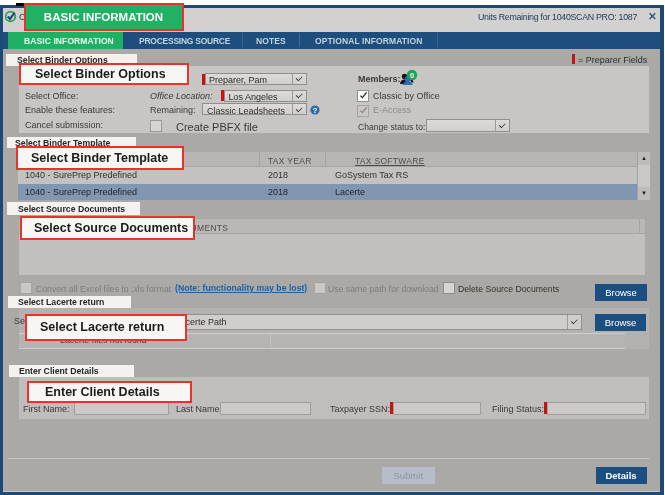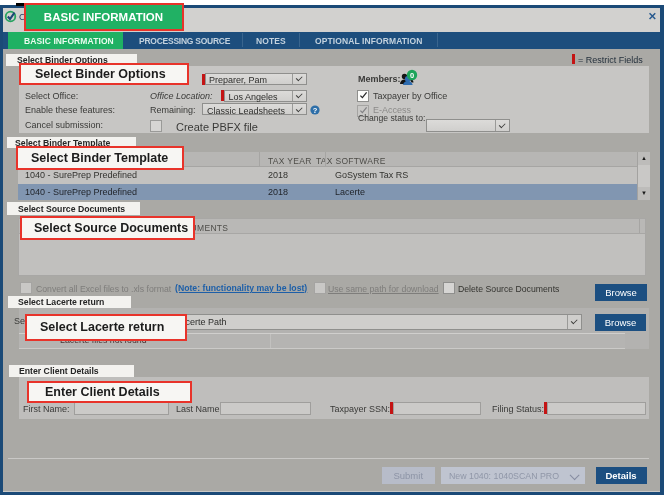--- a/index.html
+++ b/index.html
@@ -34,34 +34,35 @@
   <div class="abs" style="left:3px;top:8px;width:657px;height:484px;background:#aaa9a5;"></div>
   <div class="abs" style="left:3px;top:490.7px;width:657px;height:1.3px;background:#cac9c7;"></div>
 
   <div class="abs" style="left:3px;top:8px;width:657px;height:23.5px;background:#d2d1cf;"></div>
 
   <svg class="abs" style="left:4px;top:10px;" width="14" height="13" viewBox="0 0 14 13">
     <circle cx="6.5" cy="6.5" r="4.8" fill="none" stroke="#27a35f" stroke-width="1.8"></circle>
     <path d="M3.8 6.5 L6 9 L10.5 2.6" fill="none" stroke="#1d4976" stroke-width="2.1"></path>
   </svg>
   <div class="txt" style="left:19px;top:11.5px;font-size:9px;color:#223c5f;">Create New Binder</div>
+  <div class="txt" style="right:28px;top:12px;font-size:8.8px;letter-spacing:-0.28px;color:#223c5f;">Units Remaining for 1040SCAN PRO: 1087</div>
   <div class="txt" style="left:648px;top:10px;font-size:10.5px;font-weight:bold;color:#28598e;">✕</div>
 
   <div class="abs" style="left:3px;top:31.5px;width:657px;height:17.5px;background:#1d4e7d;"></div>
   <div class="abs" style="left:8px;top:31.5px;width:115px;height:17.5px;background:#1fb163;"></div>
   <div class="txt" style="left:24px;top:36px;font-size:8.5px;font-weight:bold;color:#eafcef;letter-spacing:0.1px;">BASIC INFORMATION</div>
   <div class="txt" style="left:139px;top:36px;font-size:8.5px;font-weight:bold;color:#c3d2de;letter-spacing:-0.25px;">PROCESSING SOURCE</div>
   <div class="txt" style="left:256px;top:36px;font-size:8.5px;font-weight:bold;color:#c3d2de;letter-spacing:0.1px;">NOTES</div>
   <div class="txt" style="left:315px;top:36px;font-size:8.5px;font-weight:bold;color:#c3d2de;letter-spacing:0.1px;">OPTIONAL INFORMATION</div>
   <div class="abs" style="left:242px;top:33px;width:1px;height:14px;background:#39658e;"></div>
   <div class="abs" style="left:299px;top:33px;width:1px;height:14px;background:#39658e;"></div>
   <div class="abs" style="left:437px;top:33px;width:1px;height:14px;background:#39658e;"></div>
 
   <div class="redbar" style="left:572px;top:54px;height:10px;"></div>
-  <div class="txt" style="left:578px;top:55px;font-size:9px;color:#24303c;">= Restrict Fields</div>
+  <div class="txt" style="left:578px;top:55px;font-size:9px;color:#24303c;">= Preparer Fields</div>
 
   <div class="seclab" style="left:6px;top:54px;width:120px;height:12px;padding-left:11px;">Select Binder Options</div>
   <div class="abs" style="left:19px;top:66px;width:630px;height:67px;background:#c7c6c4;"></div>
 
   <div class="txt" style="left:25px;top:74px;font-size:9px;color:#3a3a38;">Select Preparer:</div>
   <div class="redbar" style="left:202px;top:73.5px;height:11px;"></div>
   <div class="combo" style="left:205px;top:72.5px;width:101.5px;height:12px;">
     <div class="txt" style="left:3px;top:1.5px;font-size:9px;color:#2e2e2c;">Preparer, Pam</div>
       <div class="cv"></div>
   </div>
@@ -80,52 +81,52 @@
   <div class="txt" style="left:150px;top:91px;font-size:9px;color:#3a3a38;font-style:italic;">Office Location:</div>
   <div class="redbar" style="left:220.5px;top:90px;height:11px;"></div>
   <div class="combo" style="left:223.5px;top:89.5px;width:83px;height:12px;padding-left:12px;">
     <div class="txt" style="left:4px;top:1.5px;font-size:9px;color:#2e2e2c;">Los Angeles</div>
       <div class="cv"></div>
   </div>
   <div class="cbox" style="left:357px;top:90px;"></div>
   <svg class="abs" style="left:358px;top:90px;" width="11" height="11" viewBox="0 0 11 11">
       <path d="M2.4 5.6 L4.4 7.6 L8.6 2.4" fill="none" stroke="#262626" stroke-width="1.25"></path>
     </svg>
-  <div class="txt" style="left:373px;top:91px;font-size:9px;color:#3a3a38;">Taxpayer by Office</div>
+  <div class="txt" style="left:373px;top:91px;font-size:9px;color:#3a3a38;">Classic by Office</div>
 
   <div class="txt" style="left:25px;top:105px;font-size:9px;color:#3a3a38;">Enable these features:</div>
   <div class="txt" style="left:150px;top:105px;font-size:9px;color:#3a3a38;">Remaining:</div>
   <div class="combo" style="left:202px;top:103px;width:104.5px;height:12px;">
     <div class="txt" style="left:4px;top:1.5px;font-size:9px;color:#2e2e2c;">Classic Leadsheets</div>
       <div class="cv"></div>
   </div>
   <svg class="abs" style="left:310px;top:104.5px;" width="10" height="10" viewBox="0 0 10 10">
     <circle cx="5" cy="5" r="4.6" fill="#2d6ea8"></circle>
     <text x="5" y="7.6" text-anchor="middle" font-size="7.5" font-weight="bold" fill="#fff" font-family="Liberation Sans">?</text>
   </svg>
   <div class="cbox dis" style="left:357px;top:104.5px;"></div>
   <svg class="abs" style="left:358px;top:104.5px;" width="11" height="11" viewBox="0 0 11 11">
       <path d="M2.4 5.6 L4.4 7.6 L8.6 2.4" fill="none" stroke="#828285" stroke-width="1.25"></path>
     </svg>
   <div class="txt" style="left:373px;top:105px;font-size:9px;color:#8b8a88;">E-Access</div>
 
   <div class="txt" style="left:25px;top:119.5px;font-size:9px;color:#3a3a38;">Cancel submission:</div>
   <div class="cbox" style="left:150px;top:119.5px;background:#d6d5d3;border-color:#9a9a98;"></div>
   <div class="txt" style="left:176px;top:120.5px;font-size:11px;color:#3a3a38;">Create PBFX file</div>
-  <div class="txt" style="left:358px;top:113px;font-size:8.6px;color:#3a3a38;">Change status to:</div>
+  <div class="txt" style="left:358px;top:122px;font-size:8.6px;color:#3a3a38;">Change status to:</div>
   <div class="combo" style="left:426px;top:118.5px;width:84px;height:13px;">
       <div class="cv"></div>
     </div>
 
   <div class="seclab" style="left:7px;top:137px;width:121px;height:11px;padding-left:8px;">Select Binder Template</div>
   <div class="abs" style="left:18px;top:152px;width:619px;height:48px;background:#c2c1bf;"></div>
   <div class="abs" style="left:18px;top:152px;width:619px;height:14.5px;background:#b7b6b4;border-bottom:1px solid #a6a5a3;box-sizing:border-box;"></div>
   <div class="txt" style="left:25px;top:155.5px;font-size:8.5px;color:#4e4d49;letter-spacing:0.3px;">BINDER TEMPLATE</div>
   <div class="txt" style="left:268px;top:155.5px;font-size:8.5px;color:#4e4d49;letter-spacing:0.3px;">TAX YEAR</div>
-  <div class="txt" style="left:316px;top:155.5px;font-size:8.5px;color:#4e4d49;letter-spacing:0.3px;">TAX SOFTWARE</div>
+  <div class="txt" style="left:355px;top:155.5px;font-size:8.5px;color:#4e4d49;letter-spacing:0.3px;text-decoration:underline;">TAX SOFTWARE</div>
   <div class="abs" style="left:259px;top:152px;width:1px;height:14px;background:#a6a5a3;"></div>
   <div class="abs" style="left:325px;top:152px;width:1px;height:14px;background:#a6a5a3;"></div>
   <div class="abs" style="left:18px;top:166.5px;width:619px;height:17px;background:#c3c2c0;"></div>
   <div class="txt" style="left:25px;top:170px;font-size:9px;color:#33332f;">1040 - SurePrep Predefined</div>
   <div class="txt" style="left:268px;top:170px;font-size:9px;color:#33332f;">2018</div>
   <div class="txt" style="left:335px;top:170px;font-size:9px;color:#33332f;">GoSystem Tax RS</div>
   <div class="abs" style="left:18px;top:183.5px;width:619px;height:16.5px;background:#8196b1;"></div>
   <div class="txt" style="left:25px;top:187px;font-size:9px;color:#22262c;">1040 - SurePrep Predefined</div>
   <div class="txt" style="left:268px;top:187px;font-size:9px;color:#22262c;">2018</div>
   <div class="txt" style="left:335px;top:187px;font-size:9px;color:#22262c;">Lacerte</div>
@@ -137,21 +138,21 @@
   <div class="seclab" style="left:7px;top:202px;width:122px;height:13px;padding-left:11px;">Select Source Documents</div>
   <div class="abs" style="left:18px;top:218px;width:628px;height:58px;background:#c1c0be;border:1px solid #a8a7a5;box-sizing:border-box;"></div>
   <div class="abs" style="left:18px;top:218px;width:628px;height:16px;background:#b9b8b6;border:1px solid #a8a7a5;box-sizing:border-box;"></div>
   <div class="txt" style="left:130px;top:222.5px;font-size:8.5px;color:#4e4d49;letter-spacing:0.3px;">SOURCE DOCUMENTS</div>
   <div class="abs" style="left:639px;top:219px;width:1px;height:14px;background:#a6a5a3;"></div>
 
   <div class="cbox dis" style="left:20px;top:282px;"></div>
   <div class="txt" style="left:175px;top:283px;font-size:8.7px;font-weight:bold;color:#1d5fa8;text-decoration:underline;">(Note: functionality may be lost)</div>
   <div class="txt" style="left:36px;top:283.5px;font-size:8.7px;color:#7e7d7b;">Convert all Excel files to .xls format</div>
   <div class="cbox dis" style="left:313.5px;top:282px;"></div>
-  <div class="txt" style="left:328px;top:283.5px;font-size:8.7px;color:#7e7d7b;text-decoration:underline;">Use same path for download</div>
+  <div class="txt" style="left:328px;top:283.5px;font-size:8.7px;color:#7e7d7b;">Use same path for download</div>
   <div class="cbox" style="left:442.5px;top:282px;background:#d6d5d3;"></div>
   <div class="txt" style="left:458px;top:283.5px;font-size:8.7px;color:#33332f;">Delete Source Documents</div>
   <div class="btn-blue" style="left:595px;top:284px;width:52px;height:17px;font-size:9.5px;">Browse</div>
 
   <div class="seclab" style="left:8px;top:296px;width:113px;height:12px;padding-left:10px;">Select Lacerte return</div>
   <div class="abs" style="left:19px;top:308px;width:630px;height:40.5px;background:#b3b2b0;"></div>
   <div class="txt" style="left:14px;top:316px;font-size:9px;color:#3a3a38;">Select Lacerte return:</div>
   <div class="combo" style="left:113px;top:314px;width:469px;height:15.5px;background:#cfcecc;">
     <div class="cv"></div>
   </div>
@@ -172,24 +173,20 @@
   <div class="abs" style="left:220px;top:401.5px;width:91px;height:13px;background:#cbcac8;border:1px solid #9f9e9c;box-sizing:border-box;"></div>
   <div class="txt" style="left:330px;top:403.5px;font-size:9px;color:#3a3a38;">Taxpayer SSN:</div>
   <div class="redbar" style="left:389.5px;top:402px;height:12px;"></div>
   <div class="abs" style="left:392.5px;top:401.5px;width:88.5px;height:13px;background:#cbcac8;border:1px solid #9f9e9c;box-sizing:border-box;"></div>
   <div class="txt" style="left:492px;top:403.5px;font-size:9px;color:#3a3a38;">Filing Status:</div>
   <div class="redbar" style="left:544px;top:402px;height:12px;"></div>
   <div class="abs" style="left:547px;top:401.5px;width:99px;height:13px;background:#cbcac8;border:1px solid #9f9e9c;box-sizing:border-box;"></div>
 
   <div class="abs" style="left:8px;top:458px;width:641px;height:1px;background:#c9c8c6;"></div>
   <div class="abs" style="left:382px;top:466.5px;width:52.5px;height:17.5px;background:#b7bcc9;color:#8d94a6;font-size:9.5px;display:flex;align-items:center;justify-content:center;">Submit</div>
-  <div class="abs" style="left:441px;top:466.5px;width:143.5px;height:17.5px;background:#bfc4d0;color:#9097a8;font-size:8.8px;">
-    <span style="position:absolute;left:8px;top:4.5px;">New 1040: 1040SCAN PRO</span>
-    <span style="position:absolute;right:7px;top:5.5px;width:5.5px;height:5.5px;border:solid #858ca0;border-width:0 0 1.7px 1.7px;transform:rotate(-45deg);"></span>
-  </div>
   <div class="btn-blue" style="left:595.5px;top:466.5px;width:51px;height:17.5px;font-size:9.5px;font-weight:bold;">Details</div>
 
   <div class="abs" style="left:16px;top:2.5px;width:8px;height:3.5px;background:#000;"></div>
   <div class="callout" style="left:23.5px;top:3px;width:160px;height:27.5px;background:#21b164;color:#fff;font-size:11.5px;justify-content:center;">BASIC INFORMATION</div>
   <div class="callout" style="left:19px;top:63px;width:170px;height:22px;font-size:12.5px;padding-left:14px;">Select Binder Options</div>
   <div class="callout" style="left:16px;top:146px;width:168px;height:24px;font-size:12.5px;padding-left:13px;">Select Binder Template</div>
   <div class="callout" style="left:20px;top:216px;width:175px;height:24px;font-size:12.5px;padding-left:12px;">Select Source Documents</div>
   <div class="callout" style="left:25px;top:314px;width:162px;height:27px;font-size:12.5px;padding-left:13px;align-items:flex-start;padding-top:3.5px;">Select Lacerte return</div>
   <div class="callout" style="left:27px;top:381px;width:165px;height:22px;font-size:12.5px;padding-left:16px;">Enter Client Details</div>
 </div>

